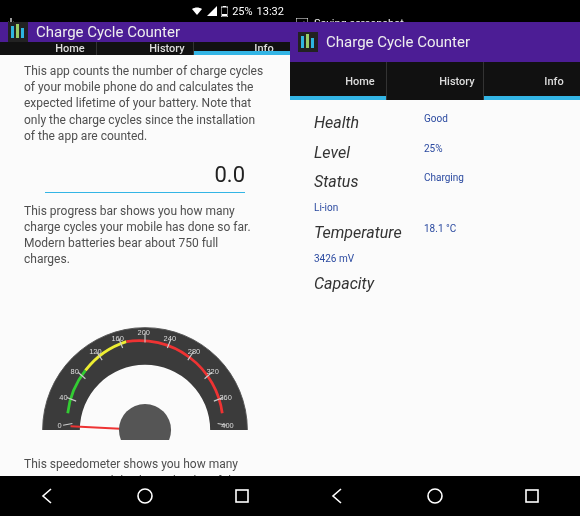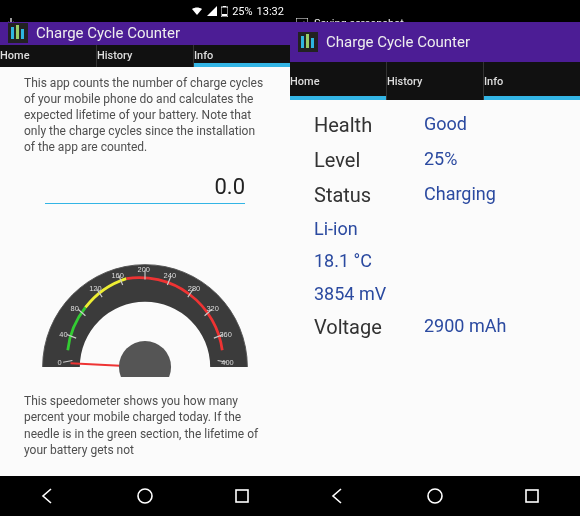--- a/index.html
+++ b/index.html
@@ -7,31 +7,31 @@
   .screens { display:flex; width:580px; height:476px; }
   .screen { width:290px; height:476px; background:#fbfbfb; display:flex; flex-direction:column; overflow:hidden; }
   .statusbar { height:22px; background:#000; color:#fff; display:flex; align-items:center; justify-content:flex-end; font-size:11px; padding:0 6px; gap:4px; }
   .statusbar-left { display:flex; gap:6px; align-items:center; margin-right:auto;margin-top:24px; }
   .statusbar-right { display:flex; gap:4px; align-items:center; }
   .sb-ico { display:inline-flex; align-items:center; justify-content:center; }
   .appbar { height:40px; background:#4c1d95; color:#fff; display:flex; align-items:center; padding:0 8px; gap:8px; }
   .app-icon { width:20px; height:20px; display:flex; align-items:center; justify-content:center; }
   .app-title { font-size:15px; font-weight:400; color:#eee; }
   .tabs { height:38px; background:#111; display:flex; position:relative; }
-  .tab { flex:1; display:flex; align-items:center; justify-content:flex-start; color:#ddd; font-size:11px; font-weight:500; border-right:1px solid #333; position:relative; }
+  .tab { flex:1; display:flex; align-items:center; justify-content:center; color:#ddd; font-size:11px; font-weight:500; border-right:1px solid #333; position:relative;padding-left:44px; }
   .tab:last-child { border-right:none; }
   .tab.active::after { content:""; position:absolute; bottom:0; left:0; right:0; height:4px; background:#33b5e5; }
   .content { flex:1; padding:8px 24px; color:#4f4f4f; font-size:12px; line-height:1.35; }
   .para { margin-bottom:10px; }
   .count-big { text-align:right; font-size:22px; font-weight:400; color:#222; padding:6px 0 2px; border-bottom:1.5px solid #33b5e5; margin:4px auto 10px; width:200px; }
   .gauge-wrap { display:flex; justify-content:center; padding-top:8px; }
   .kv { width:100%; }
   .kv-row { display:flex; padding:4px 0; }
-  .kv-label { width:110px; color:#333; font-size:20px; }
-  .kv-val { color:#2b4aa0; font-size:18px; }
+  .kv-label { width:110px; color:#333; font-size:16px;font-style:italic; }
+  .kv-val { color:#2b4aa0; font-size:10px; }
   .navbar { position:absolute; bottom:0; left:0; width:580px; height:40px; background:#000; display:flex; }
   .nav-half { width:290px; display:flex; align-items:center; justify-content:space-around; }
   .nav-btn { width:22px; height:22px; display:flex; align-items:center; justify-content:center; }
   .saving { font-size:11px; color:#eee; }
 </style>
 </head>
 <body>
 
 <div class="screens">
 
@@ -89,20 +89,21 @@
       <div class="tab active">
           <span>Info</span>
         </div>
     </div>
 
     <div class="content">
       <p class="para">This app counts the number of charge cycles of your mobile phone do and calculates the expected lifetime of your battery. Note that only the charge cycles since the installation of the app are counted.</p>
 
       <div class="count-big">0.0</div>
 
+      <p class="para">This progress bar shows you how many charge cycles your mobile has done so far. Modern batteries bear about 750 full charges.</p>
 
       <div class="gauge-wrap">
         <svg width="260" height="155" viewBox="0 0 260 155">
 
           <path d="M20 150 A110 110 0 0 1 240 150 L200 150 A70 70 0 0 0 60 150 Z" fill="#3b3b3b"></path>
           <path d="M20 150 A110 110 0 0 1 240 150" fill="none" stroke="#555" stroke-width="1"></path>
 
           <path d="M47 132 A90 90 0 0 1 66 86" fill="none" stroke="#3c3" stroke-width="3"></path>
           <path d="M66 86 A90 90 0 0 1 110 55" fill="none" stroke="#ee3" stroke-width="3"></path>
           <path d="M110 55 A90 90 0 0 1 213 132" fill="none" stroke="#e33" stroke-width="3"></path>
@@ -193,28 +194,28 @@
             <div class="kv-val">25%</div>
           </div>
         <div class="kv-row">
             <div class="kv-label">Status</div>
             <div class="kv-val">Charging</div>
           </div>
         <div class="kv-row">
             <div class="kv-val">Li-ion</div>
           </div>
         <div class="kv-row">
+            <div class="kv-label">Temperature</div>
             <div class="kv-val">18.1 °C</div>
           </div>
         <div class="kv-row">
-            <div class="kv-val">3854 mV</div>
-          </div>
-        <div class="kv-row">
-            <div class="kv-label">Voltage</div>
-            <div class="kv-val">2900 mAh</div>
+            <div class="kv-val">3426 mV</div>
+          </div>
+        <div class="kv-row">
+            <div class="kv-label">Capacity</div>
           </div>
       </div>
     </div>
   </div>
 
 </div>
 
 <div class="navbar">
   <div class="nav-half">
     <span class="nav-btn">

